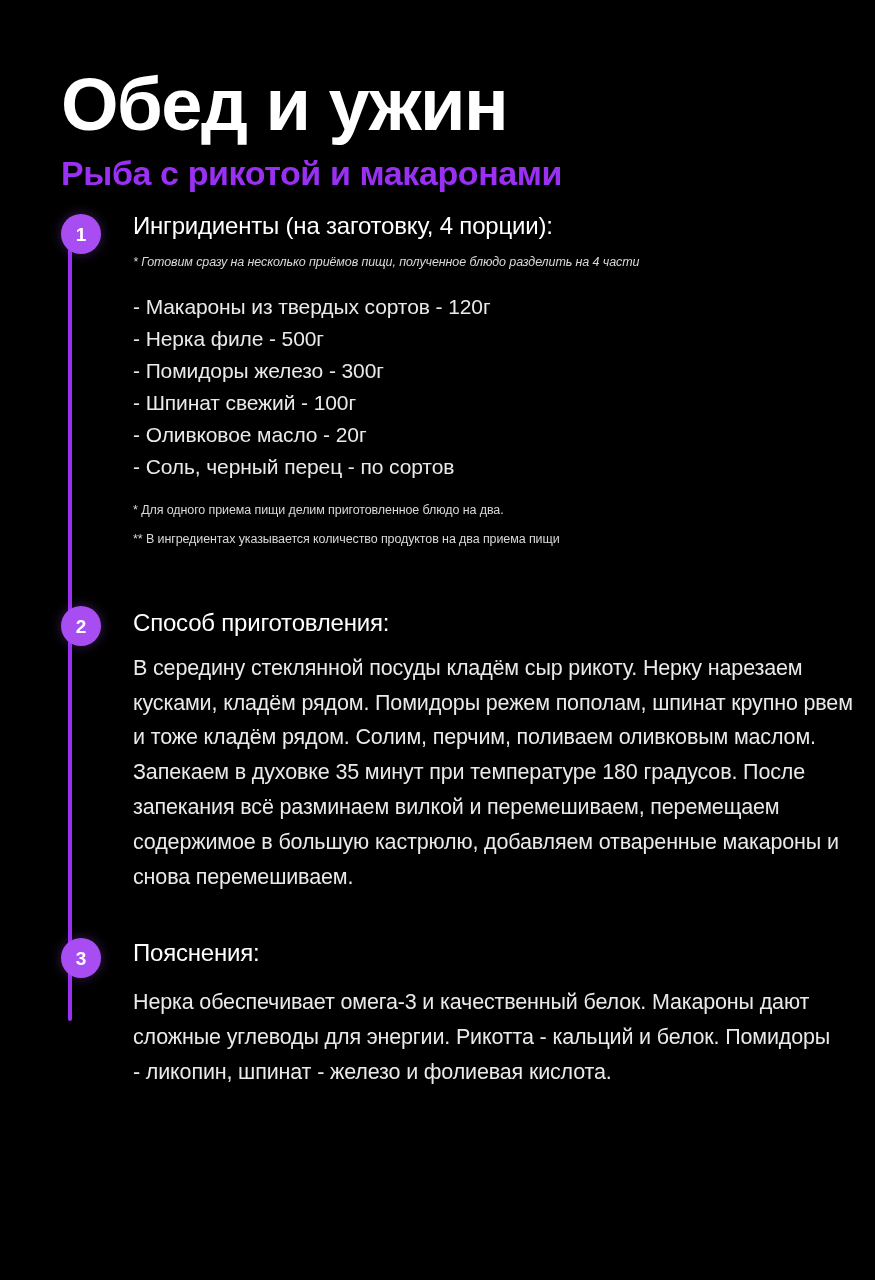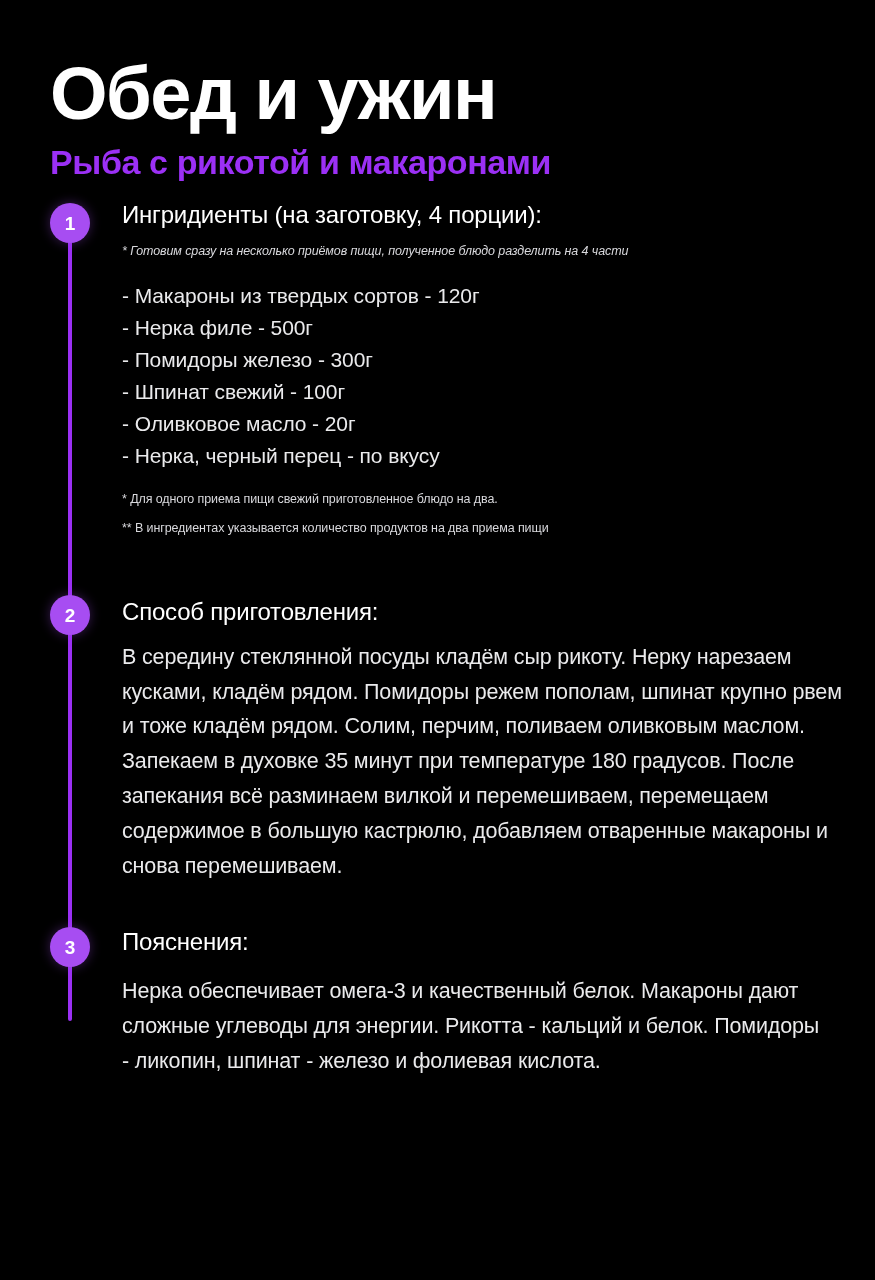--- a/index.html
+++ b/index.html
@@ -16,21 +16,21 @@
     font-family: "Liberation Sans", sans-serif;
     color: #eaeaec;
     -webkit-font-smoothing: antialiased;
   }
 
   .page {
     position: relative;
     width: 875px;
     height: 950px;
     background: #000000;
-    padding: 0;
+    padding: 11px;
   }
 
   
   .header {
     padding: 58px 0 0 50px;
   }
 
   .title {
     font-size: 74px;
     line-height: 0.98;
@@ -172,25 +172,25 @@
       <div class="marker">1</div>
       <h3 class="step-heading">Ингридиенты (на заготовку, 4 порции):</h3>
       <p class="note-small note-top">* Готовим сразу на несколько приёмов пищи, полученное блюдо разделить на 4 части</p>
 
       <ul class="ingredients">
         <li>- Макароны из твердых сортов - 120г</li>
         <li>- Нерка филе - 500г</li>
         <li>- Помидоры железо - 300г</li>
         <li>- Шпинат свежий - 100г</li>
         <li>- Оливковое масло - 20г</li>
-        <li>- Нерка, черный перец - по вкусу</li>
+        <li>- Соль, черный перец - по сортов</li>
       </ul>
 
       <div class="notes-bottom">
-        <p class="note-small">* Для одного приема пищи свежий приготовленное блюдо на два.</p>
+        <p class="note-small">* Для одного приема пищи делим приготовленное блюдо на два.</p>
         <p class="note-small">** В ингредиентах указывается количество продуктов на два приема пищи</p>
       </div>
     </section>
 
     <section class="step" id="step2">
       <div class="marker">2</div>
       <h3 class="step-heading">Способ приготовления:</h3>
       <p class="body-text">В середину стеклянной посуды кладём сыр рикоту. Нерку нарезаем кусками, кладём рядом. Помидоры режем пополам, шпинат крупно рвем и тоже кладём рядом. Солим, перчим, поливаем оливковым маслом. Запекаем в духовке 35 минут при температуре 180 градусов. После запекания всё разминаем вилкой и перемешиваем, перемещаем содержимое в большую кастрюлю, добавляем отваренные макароны и снова перемешиваем.</p>
     </section>
 

